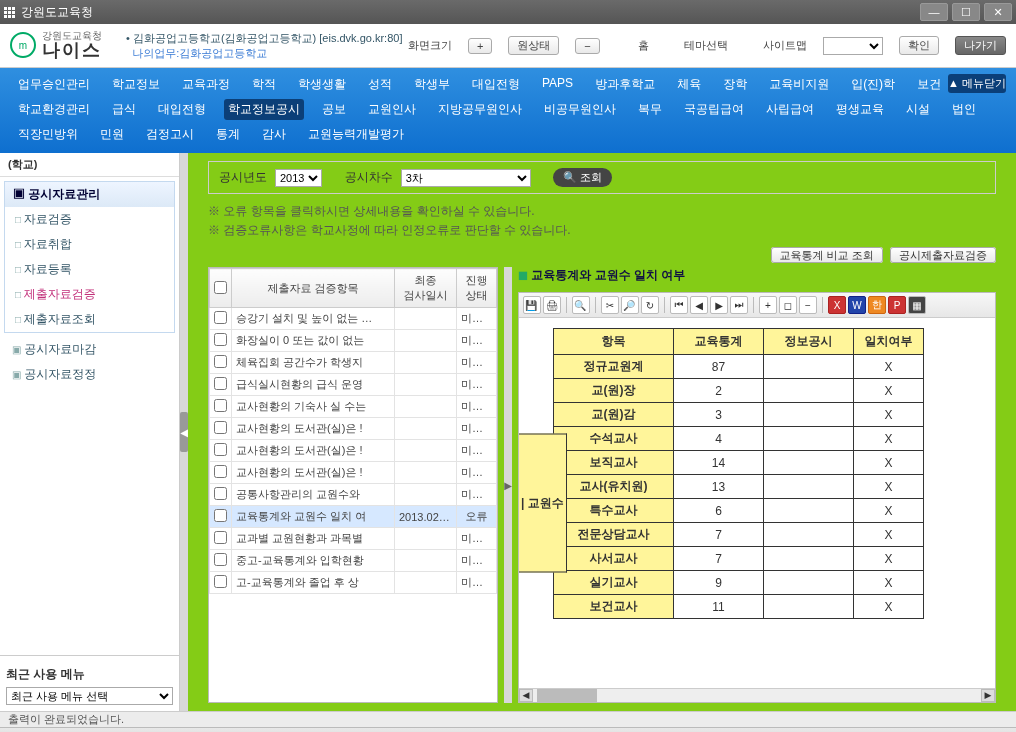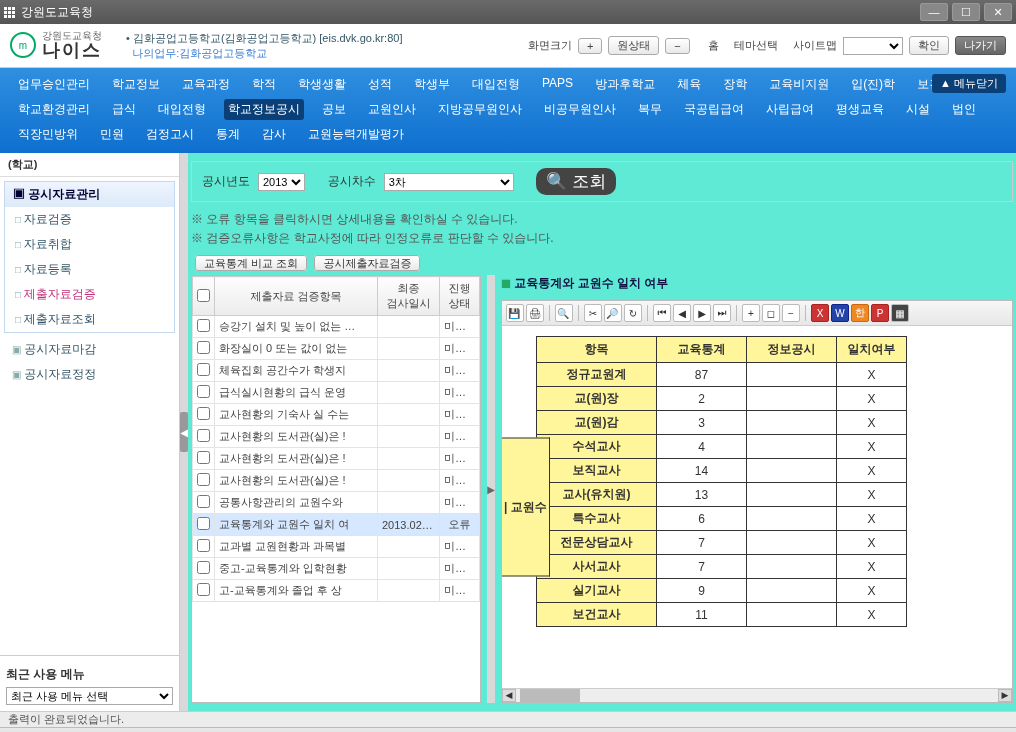--- a/index.html
+++ b/index.html
@@ -13,57 +13,57 @@
 .winbtn { width: 28px; height: 18px; background: #888; border: 1px solid #999; border-radius: 2px; display: flex; align-items: center; justify-content: center; color: #fff; font-size: 11px; cursor: pointer; }
 
 .header { background: #fff; height: 44px; display: flex; align-items: center; padding: 0 10px; border-bottom: 1px solid #ccc; }
 .logo { display: flex; align-items: center; gap: 6px; }
 .logo-icon { width: 26px; height: 26px; border: 2px solid #0a6; border-radius: 50%; display: flex; align-items: center; justify-content: center; font-size: 10px; color: #0a6; }
 .logo-text { line-height: 1.1; }
 .logo-text .small { font-size: 10px; color: #666; }
 .logo-text .big { font-size: 18px; font-weight: bold; letter-spacing: 2px; }
 .school { margin-left: 24px; font-size: 11px; color: #356; }
 .school .blue { color: #3a7bd5; }
-.headright { margin-left: auto; display: flex; align-items: center; gap: 6px; font-size: 11px; color: #444; }
+.headright { margin-left: auto; display: flex; align-items: center; gap: 16px; font-size: 11px; color: #444; }
 .btn-s { border: 1px solid #aaa; background: linear-gradient(#fff,#e9e9e9); border-radius: 3px; padding: 1px 8px; cursor: pointer; font-size: 11px; }
 .sel { border: 1px solid #aaa; background: #fff; height: 18px; font-size: 11px; }
 
 .navbar { background: linear-gradient(#2f8fe0,#0e6fcf); color: #fff; padding: 6px 14px 8px; position: relative; }
 .navrow { display: flex; flex-wrap: wrap; gap: 14px; font-size: 12px; }
 .navrow a { color: #fff; text-decoration: none; cursor: pointer; padding: 2px 4px; }
 .navrow a.active { background: #0b3f78; border-radius: 3px; }
-.menu-close { position: absolute; right: 10px; top: 6px; background: #0b3f78; border-radius: 3px; padding: 2px 8px; font-size: 11px; cursor: pointer; }
+.menu-close { position: absolute; right: 10px; top: 6px; background: #0b3f78; border-radius: 3px; padding: 2px 0; font-size: 11px; cursor: pointer; }
 
 .body { display: flex; height: calc(732px - 24px - 44px - 66px - 20px - 20px); }
 .sidebar { width: 180px; background: #fff; border-right: 1px solid #ccc; display: flex; flex-direction: column; }
 .sidebar .crumb { font-size: 11px; padding: 4px 8px; color: #333; border-bottom: 1px solid #ddd; font-weight: bold; }
 .side-section { border: 1px solid #c4d9ef; margin: 4px; }
 .side-head { background: linear-gradient(#eef5ff,#dce9f7); padding: 4px 8px; font-weight: bold; font-size: 12px; color: #003; cursor: pointer; }
 .side-items { }
 .side-item { padding: 4px 8px 4px 22px; font-size: 12px; color: #356; cursor: pointer; white-space: nowrap; }
 .side-item.hl { color: #c22f7a; font-weight: normal; }
 .side-toggle { padding: 4px 8px 4px 12px; font-size: 12px; color: #356; cursor: pointer; }
 .side-toggle::before { content: "▣ "; color: #8aa; font-size: 10px; }
 .side-item::before { content: "□ "; color: #8aa; font-size: 10px; margin-left: -12px; }
 
 .recent { margin-top: auto; border-top: 1px solid #ccc; padding: 6px; }
 .recent h4 { font-size: 12px; padding: 4px 0; }
 .recent select { width: 100%; }
 
 .splitter { width: 8px; background: #d8d8d8; position: relative; }
 .splitter .grip { position: absolute; top: 50%; left: 0; width: 8px; height: 40px; background: #999; border-radius: 2px; display:flex; align-items:center; justify-content:center; color:#fff; font-size:10px; transform: translateY(-50%); cursor:pointer;}
 
-.main { flex: 1; background: #5eead4; padding: 8px 3px; overflow: hidden; display: flex; flex-direction: column; }
+.main { flex: 1; background: #84cc16; padding: 8px 20px; overflow: hidden; display: flex; flex-direction: column; }
 .filterbar { border: 1px solid #ccc; padding: 6px 10px; display: flex; align-items: center; gap: 8px; }
 .lbl { font-size: 12px; }
-.btn-search { background: #444; color: #fff; border: none; border-radius: 10px; padding: 2px 10px; font-size: 17px; cursor: pointer; }
+.btn-search { background: #444; color: #fff; border: none; border-radius: 10px; padding: 2px 10px; font-size: 11px; cursor: pointer; }
 
 .notes { margin: 8px 0; font-size: 12px; color: #555; line-height: 1.6; }
 
-.actionrow { text-align: left; margin-bottom: 4px; }
+.actionrow { text-align: right; margin-bottom: 4px; }
 .actionrow .btn-s { margin-left: 4px; }
 
 .cols { display: flex; gap: 6px; flex: 1; overflow: hidden; }
 .leftcol { width: 290px; display: flex; flex-direction: column; }
 .rightcol { flex: 1; display: flex; flex-direction: column; overflow: hidden; }
 
 .grid { border: 1px solid #bbb; flex: 1; overflow-y: auto; background: #fff; }
 .grid table { width: 100%; border-collapse: collapse; table-layout: fixed; }
 .grid th { background: linear-gradient(#fdfdfd,#ececec); border: 1px solid #ccc; padding: 4px 2px; font-size: 11px; font-weight: normal; color: #444; position: sticky; top: 0; }
 .grid td { border: 1px solid #e3e3e3; padding: 3px 4px; font-size: 11px; color: #444; white-space: nowrap; overflow: hidden; text-overflow: ellipsis; }

